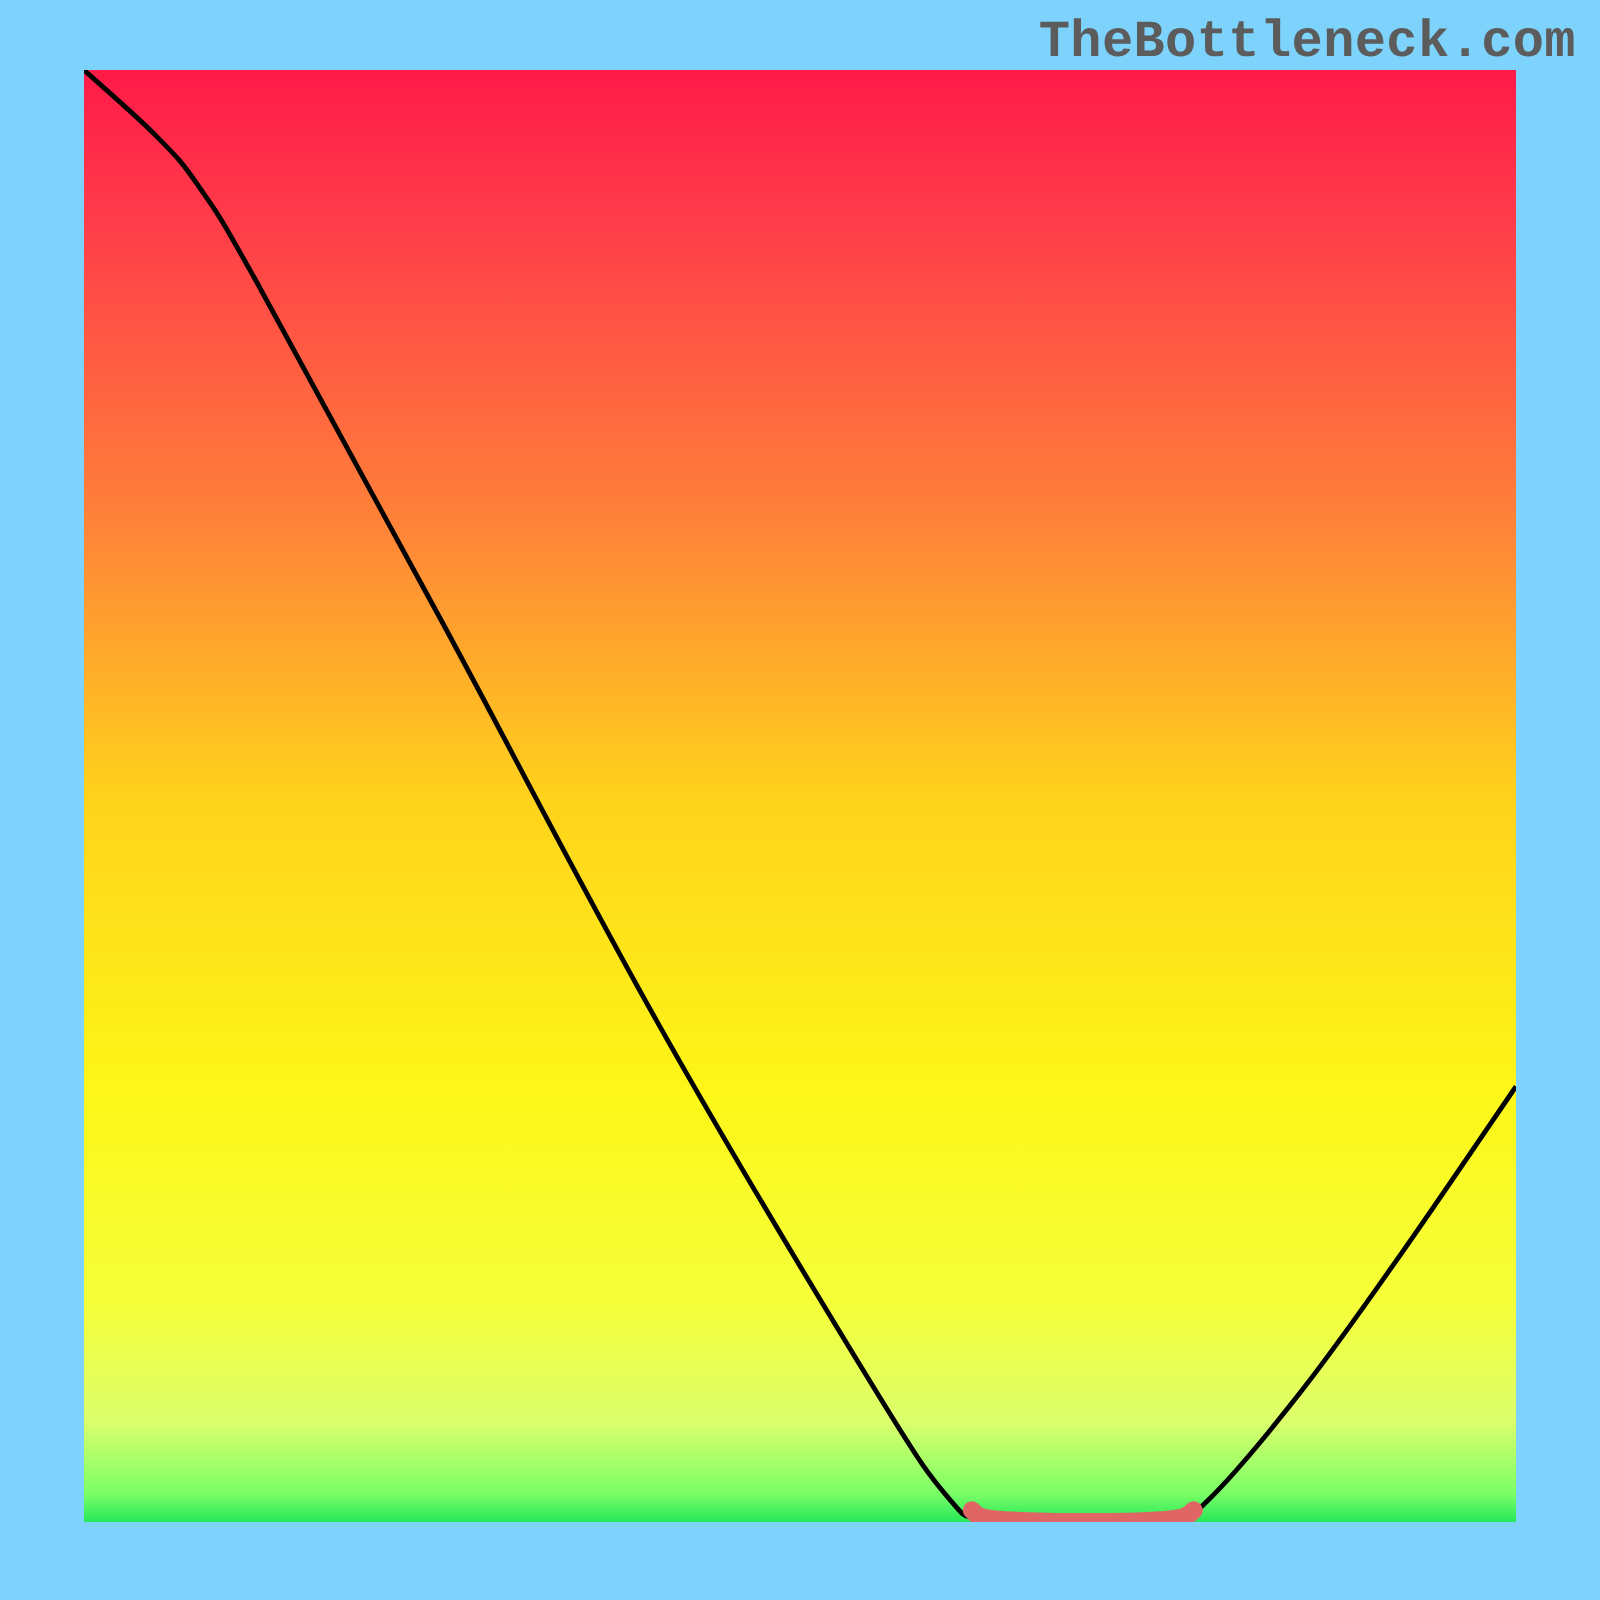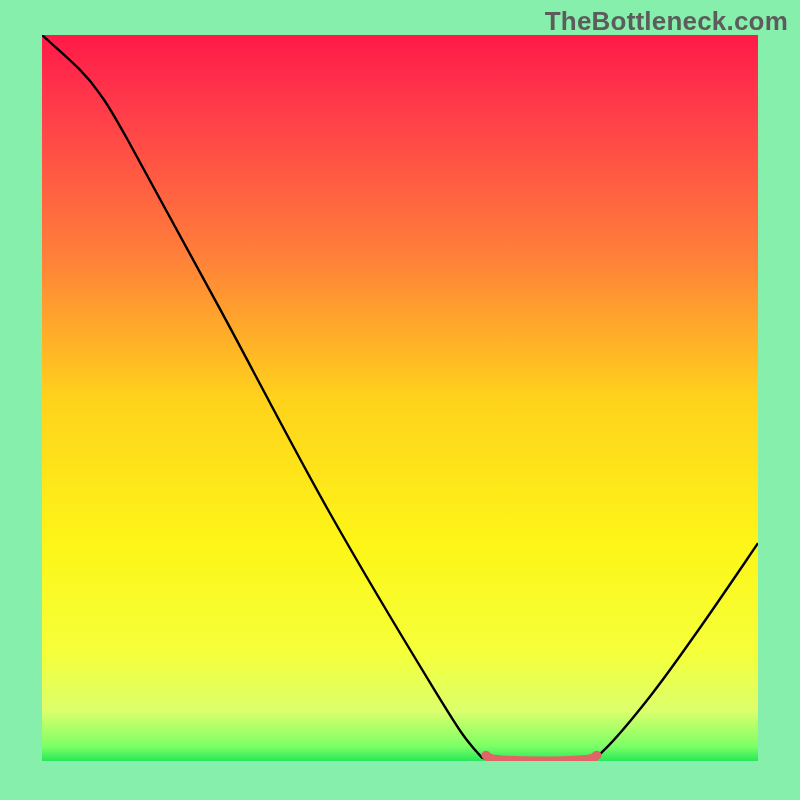--- a/index.html
+++ b/index.html
@@ -8,21 +8,22 @@
     width: 800px;
     height: 800px;
     background: #000;
     overflow: hidden;
     font-family: Arial, Helvetica, sans-serif;
   }
   .frame {
     position: relative;
     width: 800px;
     height: 800px;
-    background: #86efac;
+    background: #7dd3fc;
+    font-family: Liberation Mono, monospace;
   }
   .watermark {
     position: absolute;
     top: 6px;
     right: 12px;
     color: #5c5c5c;
     font-size: 26px;
     font-weight: 600;
     letter-spacing: 0.2px;
     z-index: 10;

